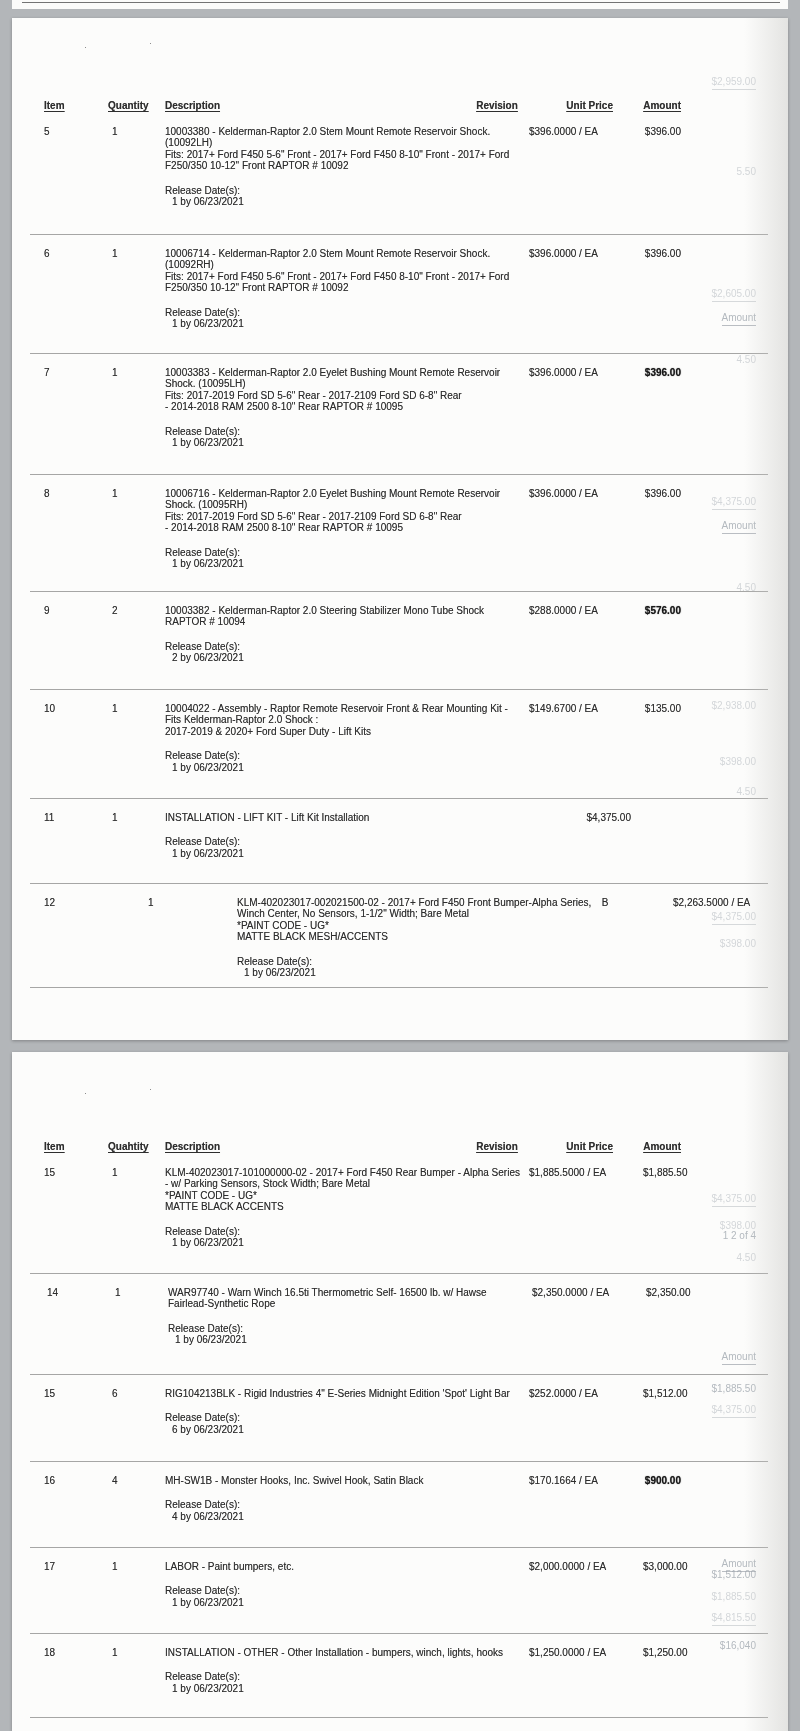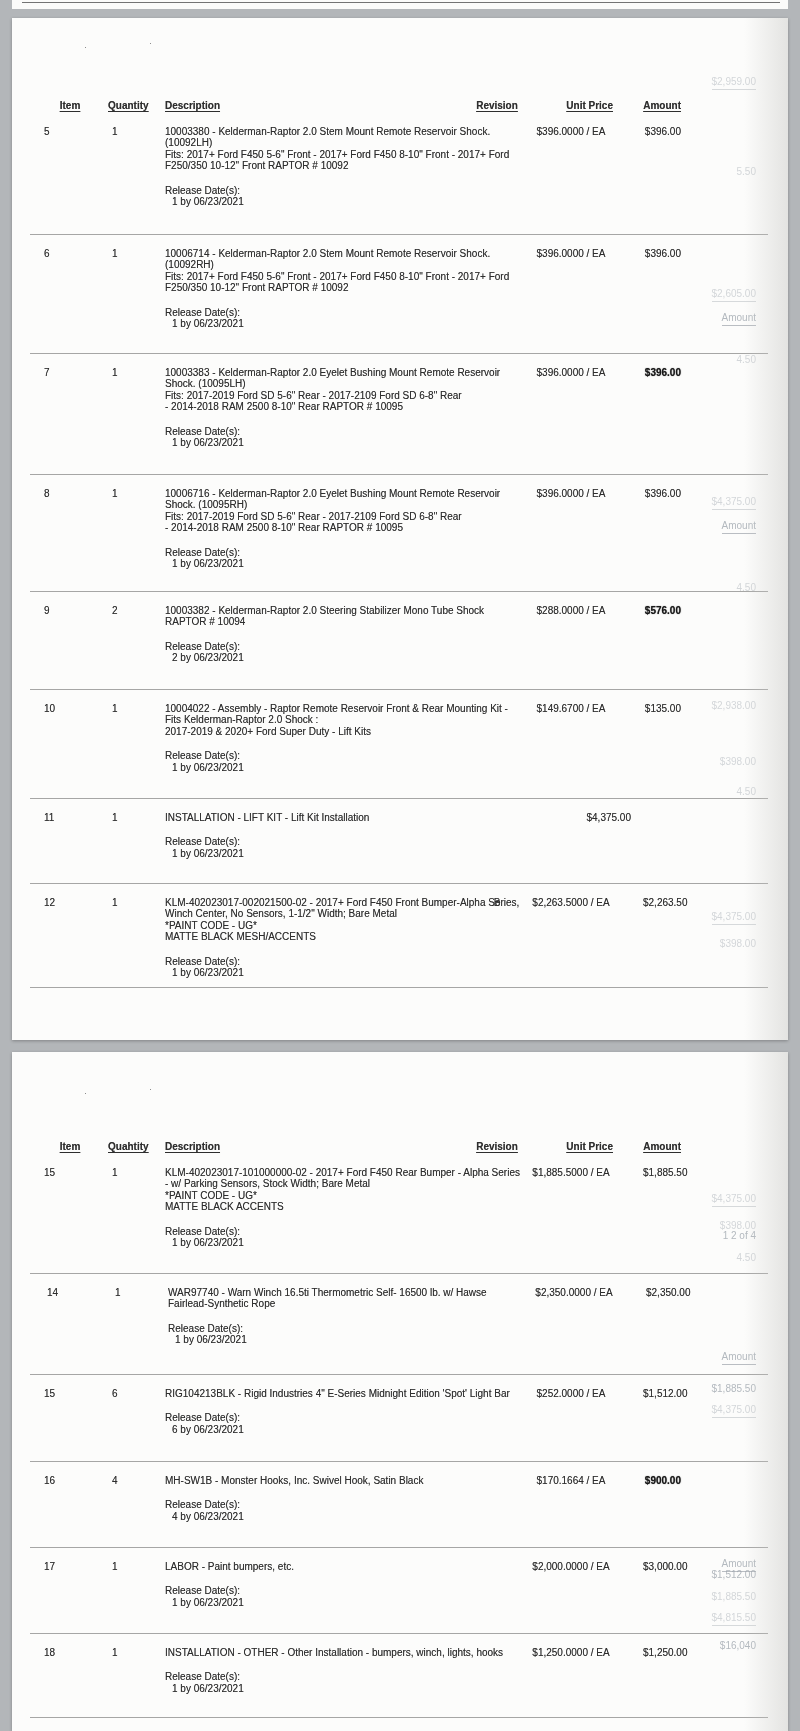--- a/index.html
+++ b/index.html
@@ -29,40 +29,40 @@
   .page1 .marks{padding-top:24px;}
   .page2 .marks{padding-top:36px;}
   .col-headers,.row{
     display:grid;
     grid-template-columns:64px 69px 300px 64px 102px 50px;
     padding-left:20px;
   }
   .col-headers{margin-top:46px;font-weight:700;}
   .page2 .col-headers{margin-top:41px;}
   .col-headers span{text-decoration:underline;text-underline-offset:2px;white-space:nowrap;}
-  .col-headers .h0{padding-left:12px;text-align:center;}
+  .col-headers .h0{padding-left:12px;}
   .col-headers .h1{padding-left:12px;}
   .col-headers .h3{text-align:center;}
   .col-headers .h4{text-align:right;padding-right:18px;}
   .col-headers .h5{text-align:right;}
   .rows{margin-top:14px;}
   .row{position:relative;padding-top:0;}
   .row + .row{padding-top:14px;}
   .row + .row::before{
     content:"";position:absolute;left:18px;right:20px;top:0;
     border-top:1.4px solid rgba(95,95,95,.55);
   }
   .c-item{padding-left:12px;}
   .c-qty{padding-left:16px;}
   .c-desc{}
   .desc-lines div{white-space:nowrap;}
   .release{margin-top:13px;}
   .release .rel-value{padding-left:7px;}
   .c-rev{text-align:center;}
-  .c-unit{text-align:center;padding-right:18px;white-space:nowrap;}
+  .c-unit{text-align:left;padding-right:18px;white-space:nowrap;}
   .c-amt{text-align:right;white-space:nowrap;margin-left:12px;}
   .c-amt.smudged{font-weight:700;color:#181818;text-shadow:0 0 1px rgba(60,60,60,.9);}
   .end-divider{margin:0 20px 0 18px;border-top:1.4px solid rgba(95,95,95,.55);}
   .page-footer{
     display:flex;justify-content:space-between;
     margin-top:70px;padding:0 31px 0 43px;white-space:nowrap;
   }
   .ghost{
     position:absolute;right:32px;color:#9ba3ab;opacity:.42;white-space:nowrap;
     filter:blur(.3px);text-shadow:none;font-size:10px;
@@ -216,21 +216,21 @@
             </div>
       <div class="release">
         <div class="rel-label">Release Date(s):</div>
         <div class="rel-value">1 by 06/23/2021</div>
       </div>
     </div>
     <span class="c-rev"></span>
     <span class="c-amt">$4,375.00</span>
   </div>
 
-  <div class="row" style="min-height: 90px;">
+  <div class="row" style="min-height: 90px; gap: 36px;">
     <span class="c-item">12</span>
     <span class="c-qty">1</span>
     <div class="c-desc">
       <div class="desc-lines">
               <div>KLM-402023017-002021500-02 - 2017+ Ford F450 Front Bumper-Alpha Series,</div>
               <div>Winch Center, No Sensors, 1-1/2" Width; Bare Metal</div>
               <div>*PAINT CODE - UG*</div>
               <div>MATTE BLACK MESH/ACCENTS</div>
             </div>
       <div class="release">

